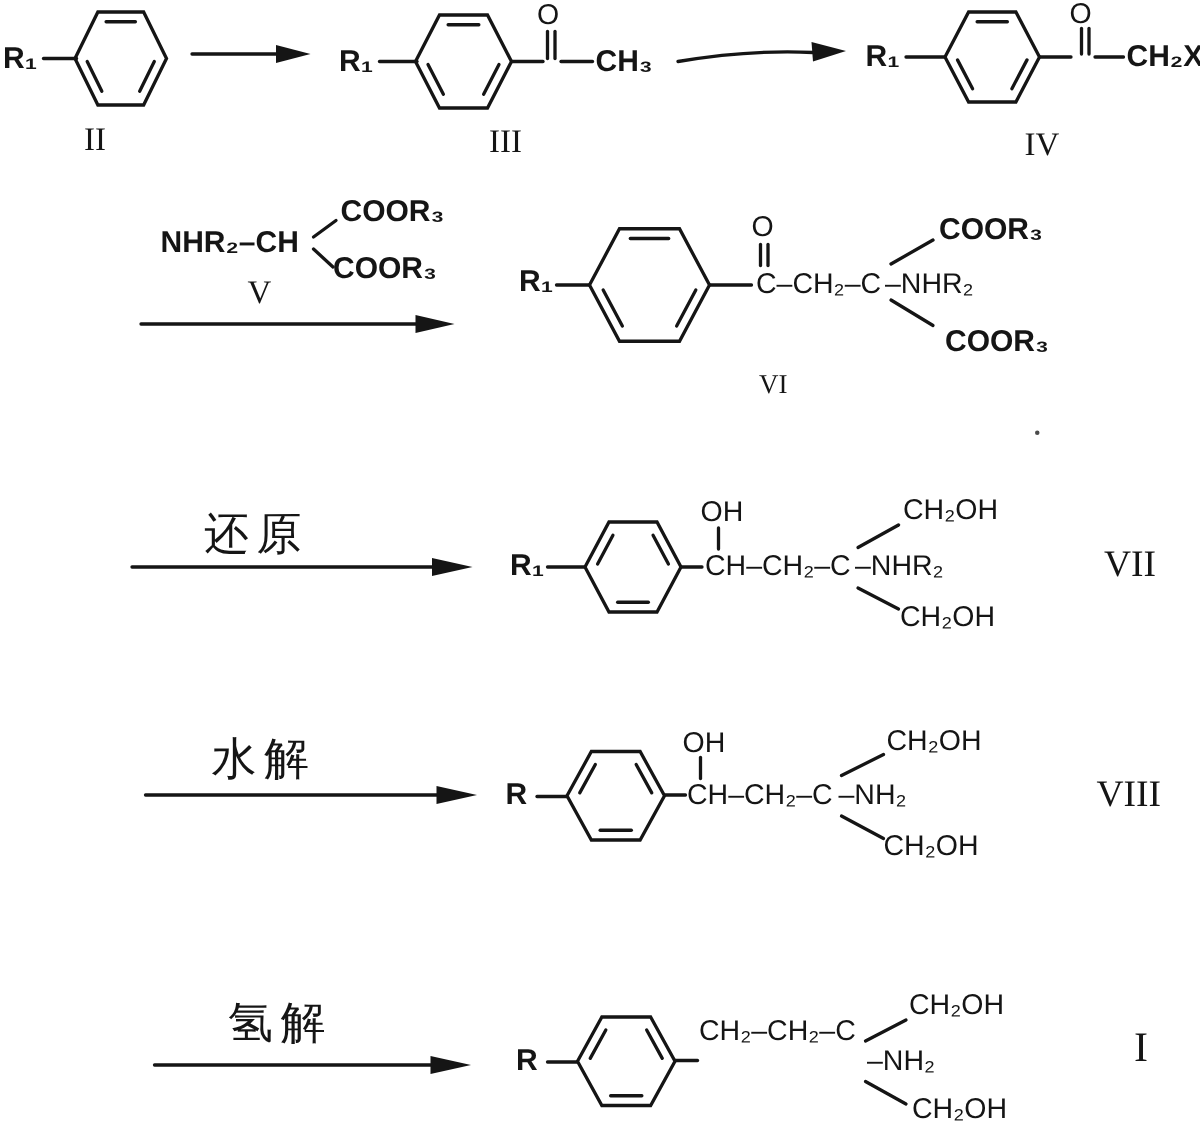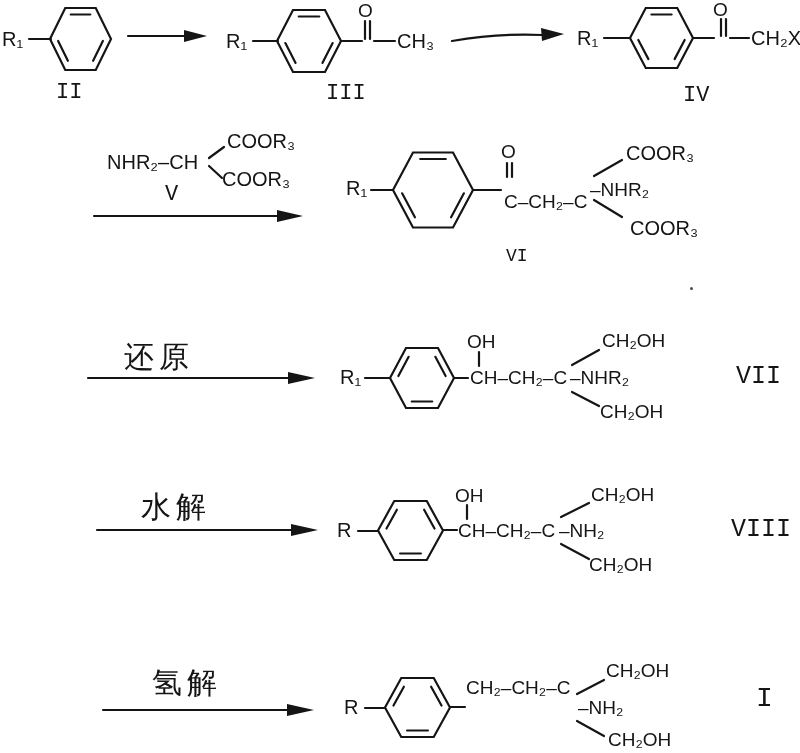--- a/index.html
+++ b/index.html
@@ -3,23 +3,23 @@
 <meta charset="utf-8">
 <style>
   html,body{margin:0;padding:0;background:#ffffff;}
   .canvas{position:relative;width:800px;height:753px;background:#ffffff;overflow:hidden;
           font-family:"Liberation Sans","DejaVu Sans",sans-serif;}
   svg.layer{position:absolute;left:0;top:0;width:800px;height:753px;}
   .bond{stroke:#151515;stroke-width:2.2;fill:none;stroke-linecap:round;}
   .head{fill:#151515;stroke:none;}
   .f{position:absolute;font-size:19px;line-height:1.05;color:#151515;white-space:nowrap;
      font-family:"Liberation Sans","DejaVu Sans",sans-serif;}
-  .f20{font-size:20px;}
+  .f20{font-size:20px;font-weight:bold;}
   .rn{position:absolute;color:#151515;white-space:nowrap;line-height:1;
-      font-family:Liberation Mono, monospace;}
+      font-family:Liberation Serif, serif;}
   .rn22{font-size:22px;}
   .rn25{font-size:25px;}
   .rn26{font-size:18px;}
   .rn28{font-size:28px;}
   .cn{position:absolute;font-size:30px;letter-spacing:5px;color:#151515;white-space:nowrap;
       line-height:1;font-family:"Liberation Sans","DejaVu Sans",sans-serif;}
   .speck{position:absolute;width:3px;height:3px;background:#4a4a4a;border-radius:50%;}
 </style>
 </head>
 <body>
@@ -136,27 +136,27 @@
   <span class="f f20" style="left:751px;top:28px">CH₂X</span>
   <span class="rn rn22" style="left:683px;top:85px">IV</span>
 
   <span class="f f20" style="left:107px;top:152px">NHR₂–CH</span>
   <span class="f f20" style="left:227px;top:131px">COOR₃</span>
   <span class="f f20" style="left:222px;top:169px">COOR₃</span>
   <span class="rn rn22" style="left:165px;top:184px">V</span>
 
   <span class="f f20" style="left:346px;top:178px">R₁</span>
   <span class="f" style="left:501px;top:142px">O</span>
-  <span class="f" style="left:504px;top:192px">C–CH₂–C</span>
+  <span class="f" style="left:504px;top:180px">C–CH₂–C</span>
   <span class="f" style="left:590px;top:180px">–NHR₂</span>
   <span class="f f20" style="left:626px;top:143px">COOR₃</span>
   <span class="f f20" style="left:630px;top:218px">COOR₃</span>
   <span class="rn rn26" style="left:506px;top:247px">VI</span>
 
-  <span class="cn" style="left:124px;top:342px">还原</span>
+  <span class="cn" style="left:136px;top:342px">还原</span>
   <span class="f f20" style="left:340px;top:367px">R₁</span>
   <span class="f" style="left:467px;top:332px">OH</span>
   <span class="f" style="left:470px;top:368px">CH–CH₂–C</span>
   <span class="f" style="left:570px;top:368px">–NHR₂</span>
   <span class="f" style="left:602px;top:331px">CH₂OH</span>
   <span class="f" style="left:600px;top:402px">CH₂OH</span>
   <span class="rn rn25" style="left:736px;top:364px">VII</span>
 
   <span class="cn" style="left:141px;top:492px">水解</span>
   <span class="f f20" style="left:337px;top:520px">R</span>

